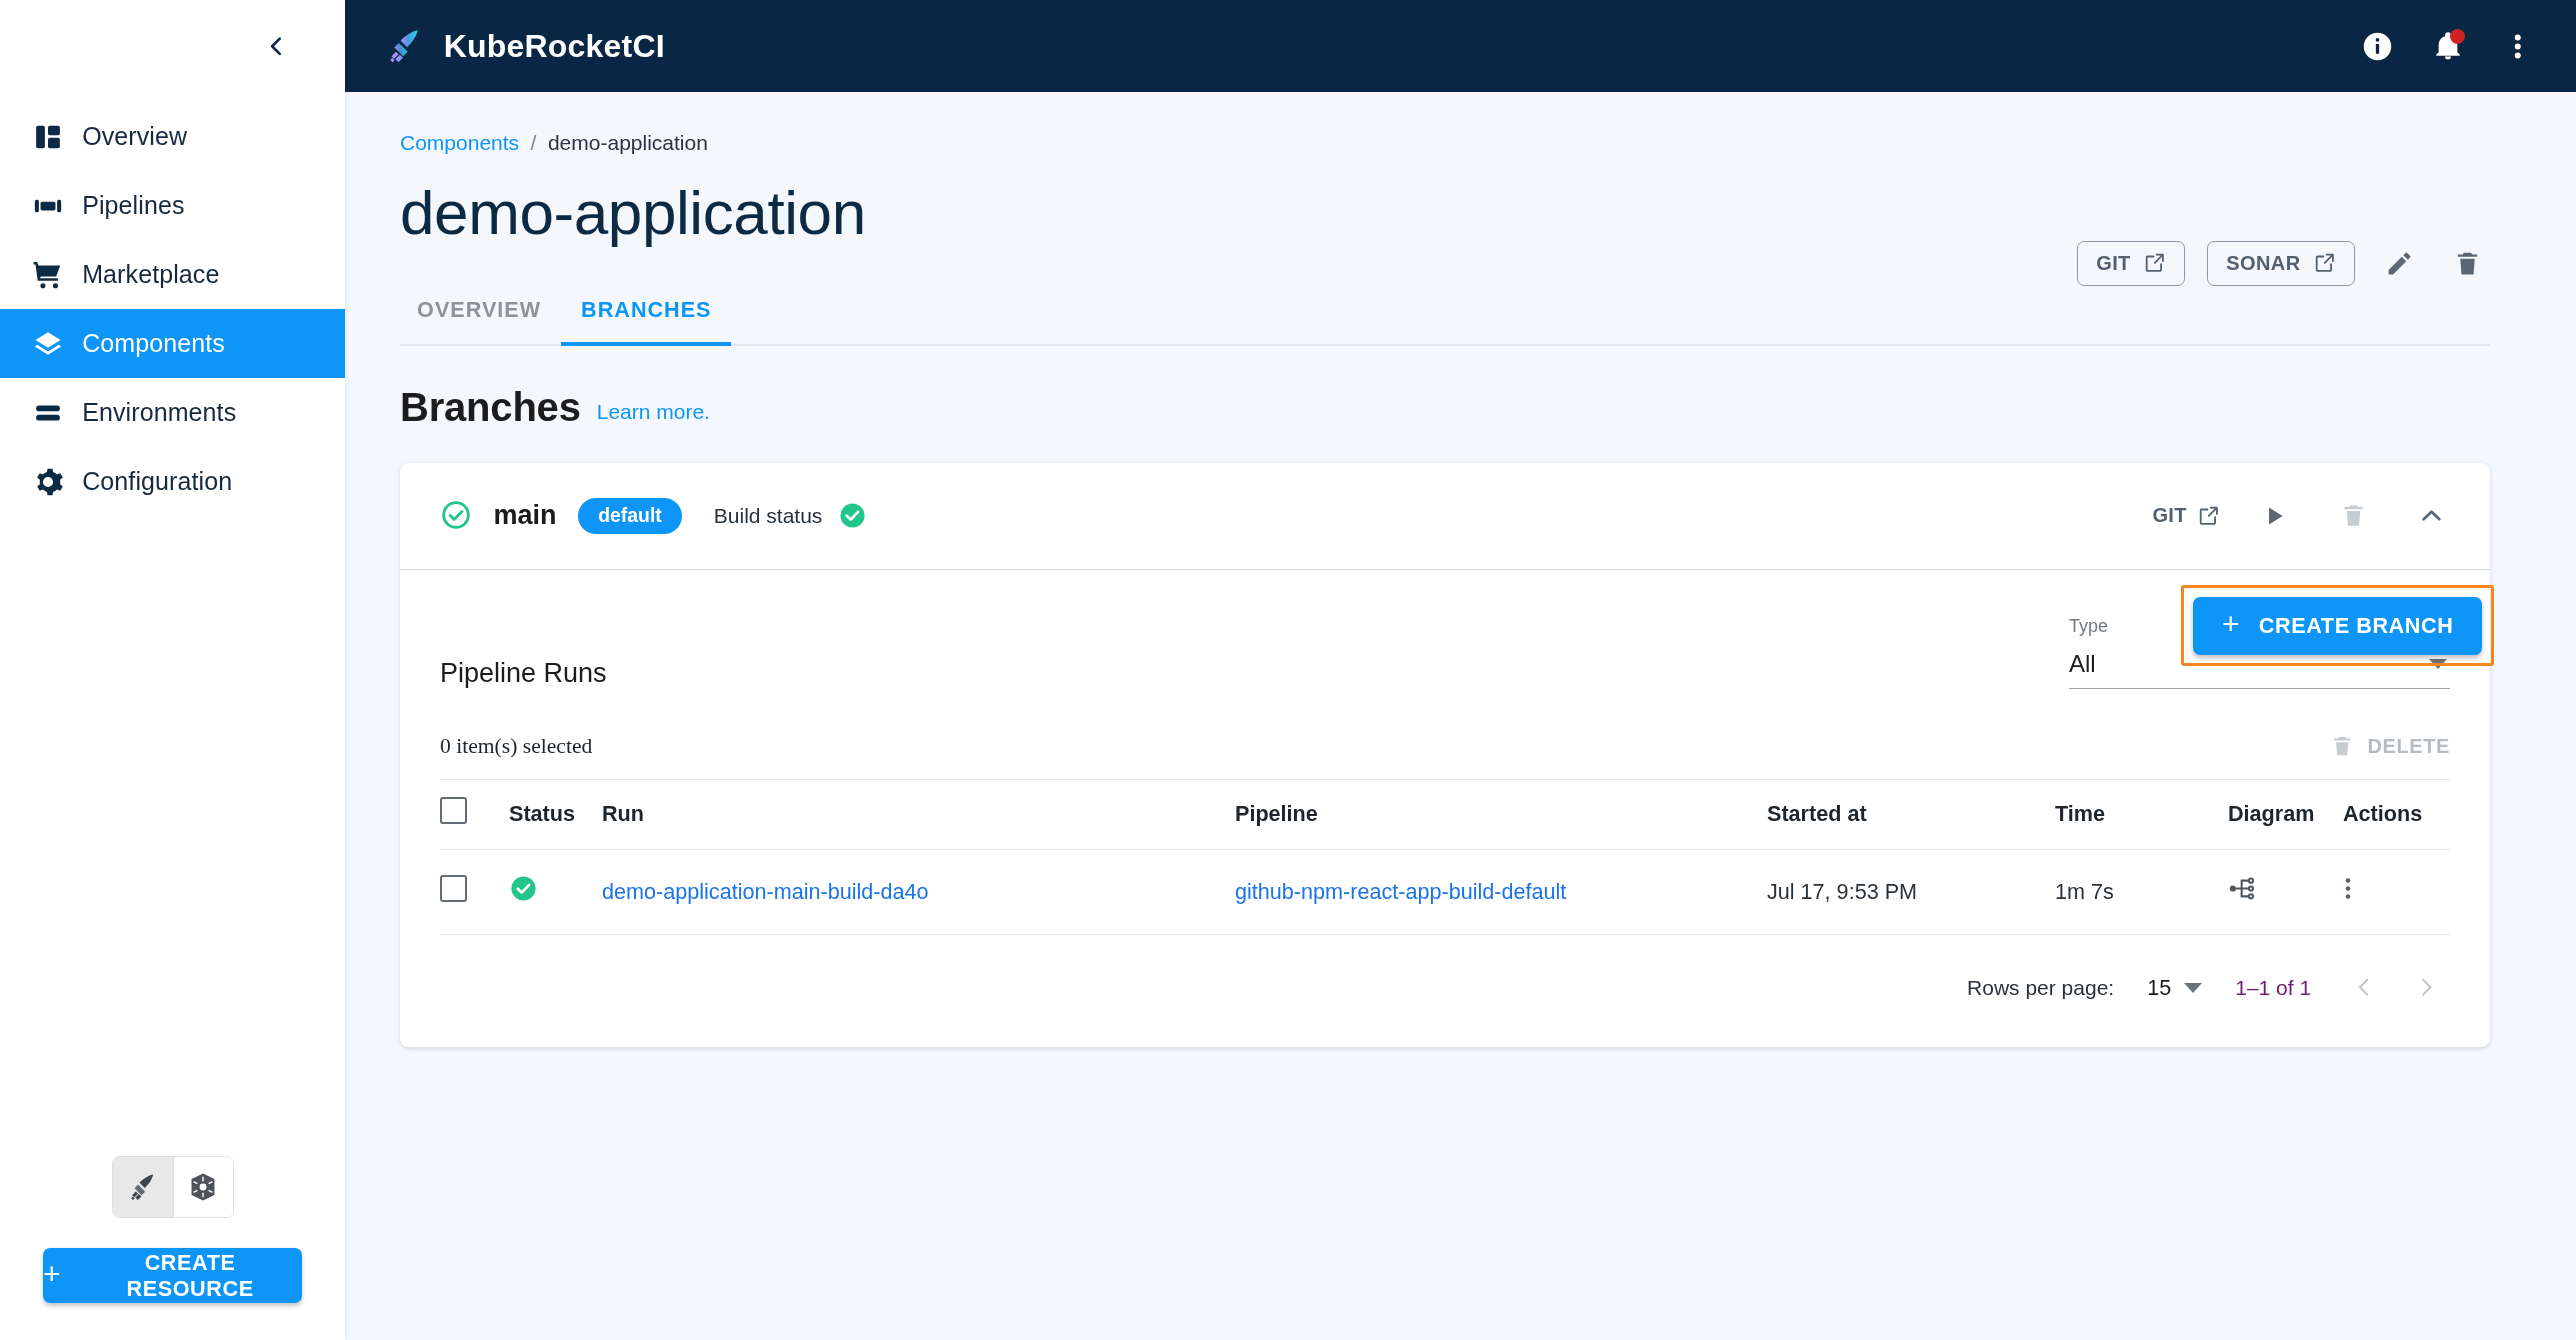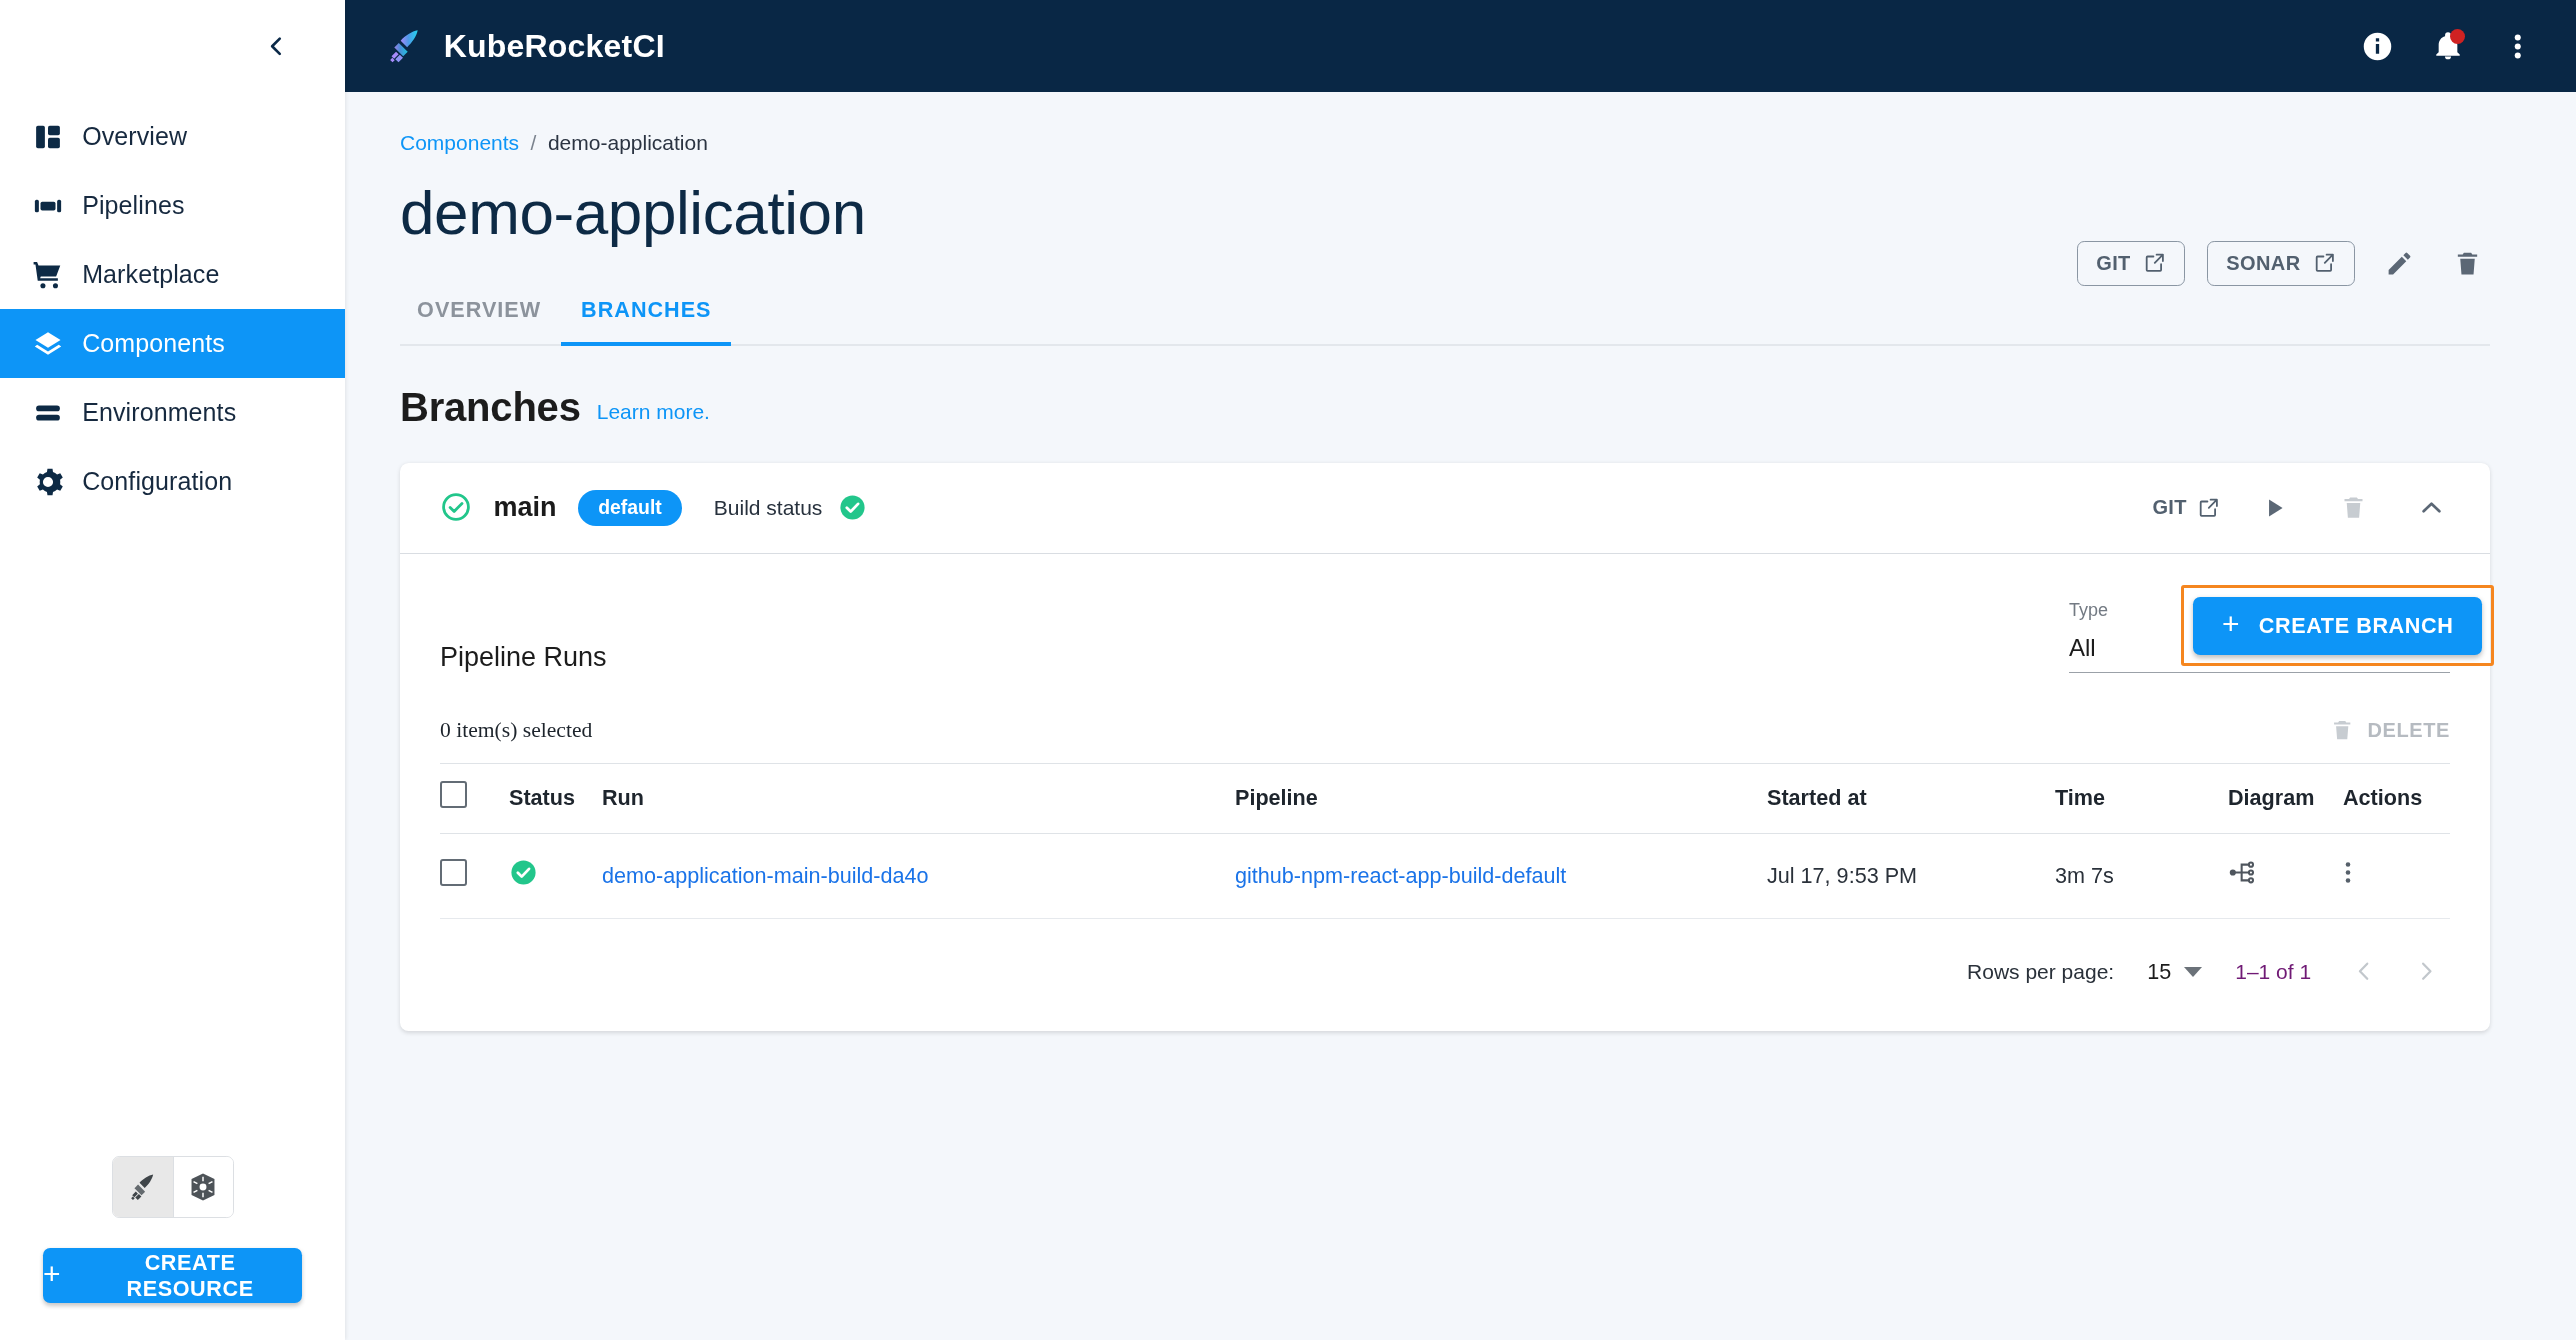--- a/index.html
+++ b/index.html
@@ -136,21 +136,21 @@
     display: flex; align-items: center; gap: 18.7px; cursor: pointer;
     box-shadow: 0 2.2px 5px rgba(0,0,0,0.25);
   }
 
   
   .card {
     margin-top: 33px; background: #ffffff; border-radius: 8.6px;
     box-shadow: 0 1.4px 4.3px rgba(0,0,0,0.13);
   }
   .branch-row {
-    height: 91px; display: flex; align-items: center; padding: 0 36px 0 40px;
+    height: 107px; display: flex; align-items: center; padding: 0 36px 0 40px;
     border-bottom: 0.7px solid #d9dde2;
   }
   .branch-name { font-size: 27px; font-weight: 700; color: #1b1b1b; margin-left: 21.6px; }
   .chip {
     margin-left: 21.6px; height: 36px; padding: 0 20px; border-radius: 20px;
     background: #0d95f7; color: #fff; font-size: 19.4px; font-weight: 700;
     display: flex; align-items: center; justify-content: center;
   }
   .build-status-label { margin-left: 32px; font-size: 21px; color: #27313d; }
   .branch-spacer { flex: 1 1 auto; }
@@ -527,21 +527,21 @@
                     </svg>
                   </span>
                 </td>
                 <td>
                   <span class="link">demo-application-main-build-da4o</span>
                 </td>
                 <td>
                   <span class="link">github-npm-react-app-build-default</span>
                 </td>
                 <td>Jul 17, 9:53 PM</td>
-                <td>3m 7s</td>
+                <td>1m 7s</td>
                 <td>
                   <span>
                     <svg width="29" height="29" viewBox="0 0 24 24" fill="none" stroke="#4f565e" stroke-width="1.7">
                       <circle cx="4" cy="12" r="1.7" fill="#4f565e"></circle>
                       <circle cx="19" cy="5.5" r="1.7"></circle>
                       <circle cx="19" cy="12" r="1.7"></circle>
                       <circle cx="19" cy="18.5" r="1.7"></circle>
                       <path d="M5.7 12h5.6M11.3 12V5.5h6M11.3 12h6M11.3 12v6.5h6" stroke-linecap="round"></path>
                     </svg>
                   </span>

